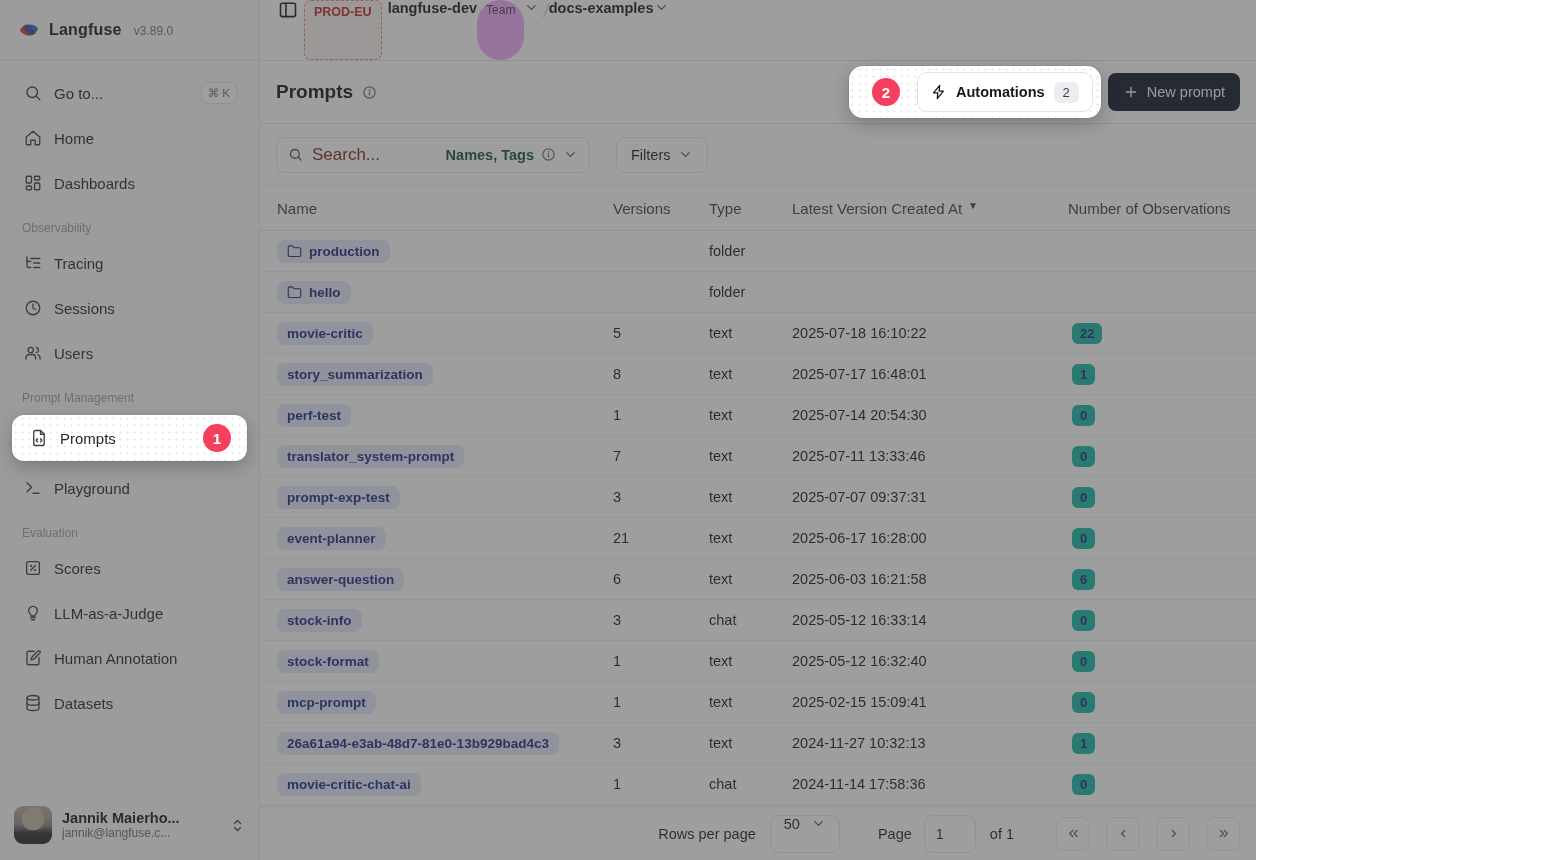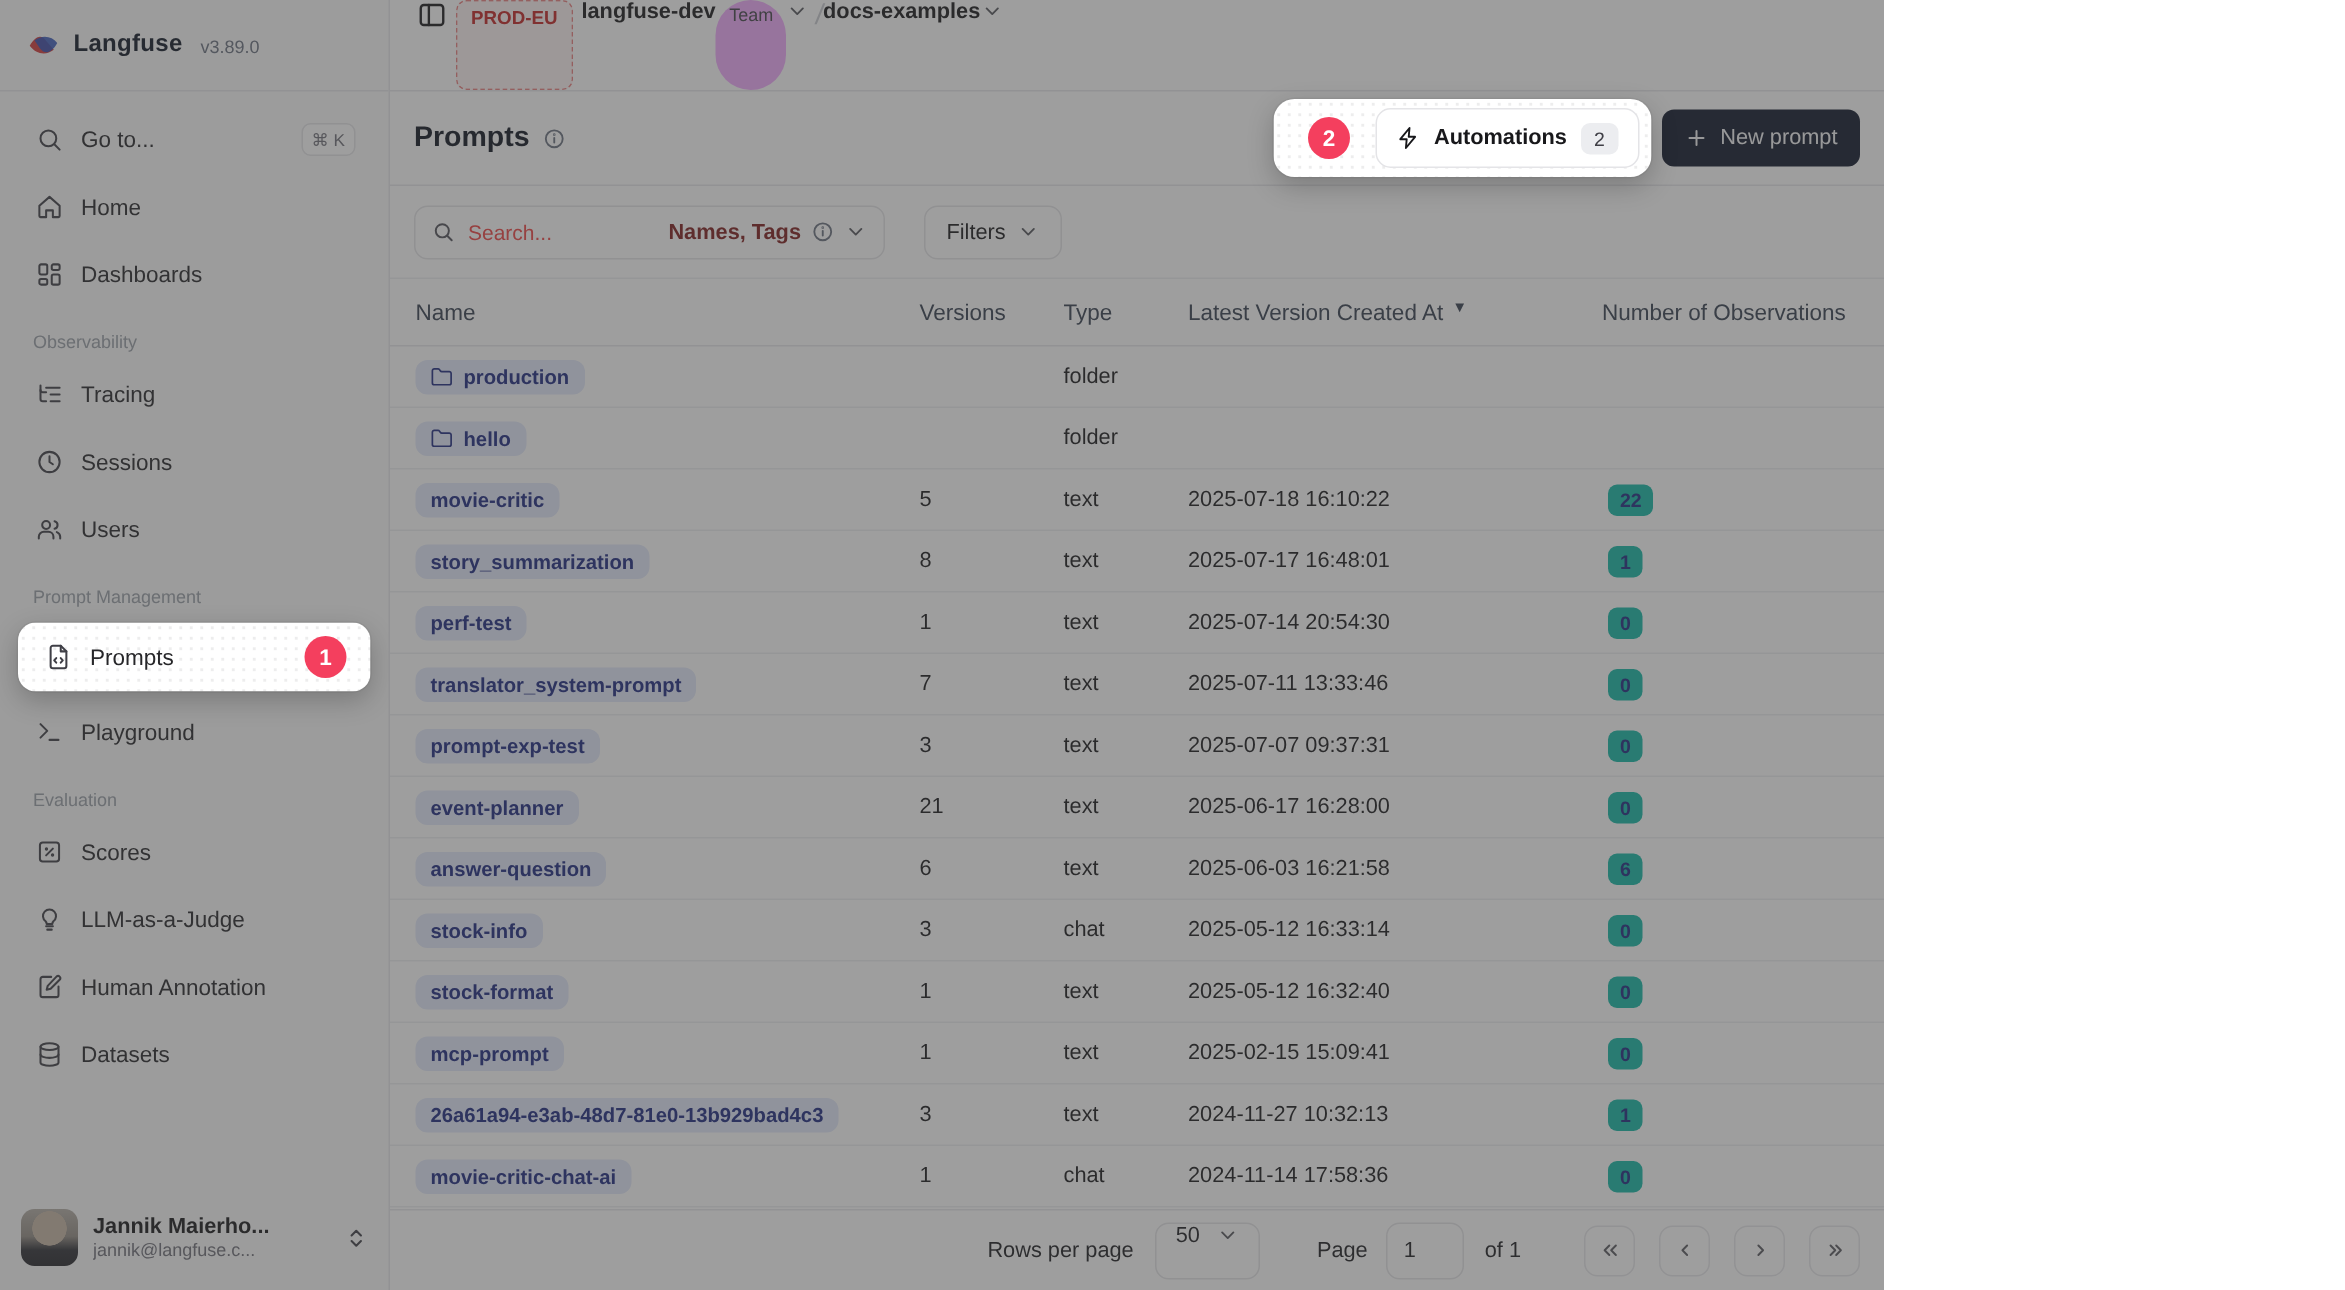--- a/index.html
+++ b/index.html
@@ -60,23 +60,23 @@
   .autom-btn { height:40px; background:#fff; border:1px solid #e4e4e7; border-radius:10px; display:flex; align-items:center; gap:9px; padding:0 13px; cursor:pointer; }
   .autom-btn svg { width:16px; height:16px; color:#18181b; }
   .autom-label { font-size:14.5px; font-weight:600; color:#18181b; }
   .autom-count { background:#ecedf0; border-radius:6px; padding:3px 9px; font-size:13px; color:#3f3f46; }
   .new-prompt { height:38px; background:#0f172a; color:#f2f3f5; border:none; border-radius:8px; display:flex; align-items:center; gap:8px; padding:0 15px; font-size:14.5px; font-weight:500; cursor:pointer; }
   .new-prompt svg { width:16px; height:16px; }
 
   .toolbar { height:61px; flex:none; display:flex; align-items:center; padding:0 16px; }
   .search { width:314px; height:36px; border:1px solid #e4e4e7; border-radius:9px; display:flex; align-items:center; padding:0 11px; gap:9px; }
   .search-ic { color:#52525b; display:flex; } .search-ic svg { width:15px; height:15px; }
-  .search-ph { font-size:14px; color:#ef4444; }
+  .search-ph { font-size:17px; color:#7f1d1d; }
   .scope { margin-left:auto; display:flex; align-items:center; gap:7px; }
-  .scope-label { font-size:14.5px; font-weight:600; color:#7f1d1d; }
+  .scope-label { font-size:14.5px; font-weight:600; color:#14532d; }
   .filters-btn { margin-left:26px; height:36px; border:1px solid #e4e4e7; background:#fff; border-radius:9px; display:flex; align-items:center; gap:8px; padding:0 14px; font-size:14.5px; font-weight:500; color:#18181b; cursor:pointer; }
 
   
   .grid7 { display:grid; grid-template-columns:336px 96px 83px 276px 242px 160px 1fr; align-items:center; padding-left:17px; }
   .thead { height:46px; flex:none; border-top:1px solid #edeef1; border-bottom:1px solid #e6e7eb; font-size:15px; font-weight:500; color:#374151; }
   .th { display:flex; align-items:flex-start; gap:6px; }
   .sort-ind { font-size:10px; color:#374151; }
   .tbody { flex:1; overflow:hidden; }
   .trow { height:41px; border-bottom:1px solid #edeef1; font-size:14.5px; color:#18181b; }
   .pill { display:inline-flex; align-items:center; gap:7px; background:#e2e8fa; color:#1e2a80; font-weight:700; font-size:13.5px; padding:4px 10px; border-radius:8px; max-width:328px; white-space:nowrap; cursor:pointer; }

